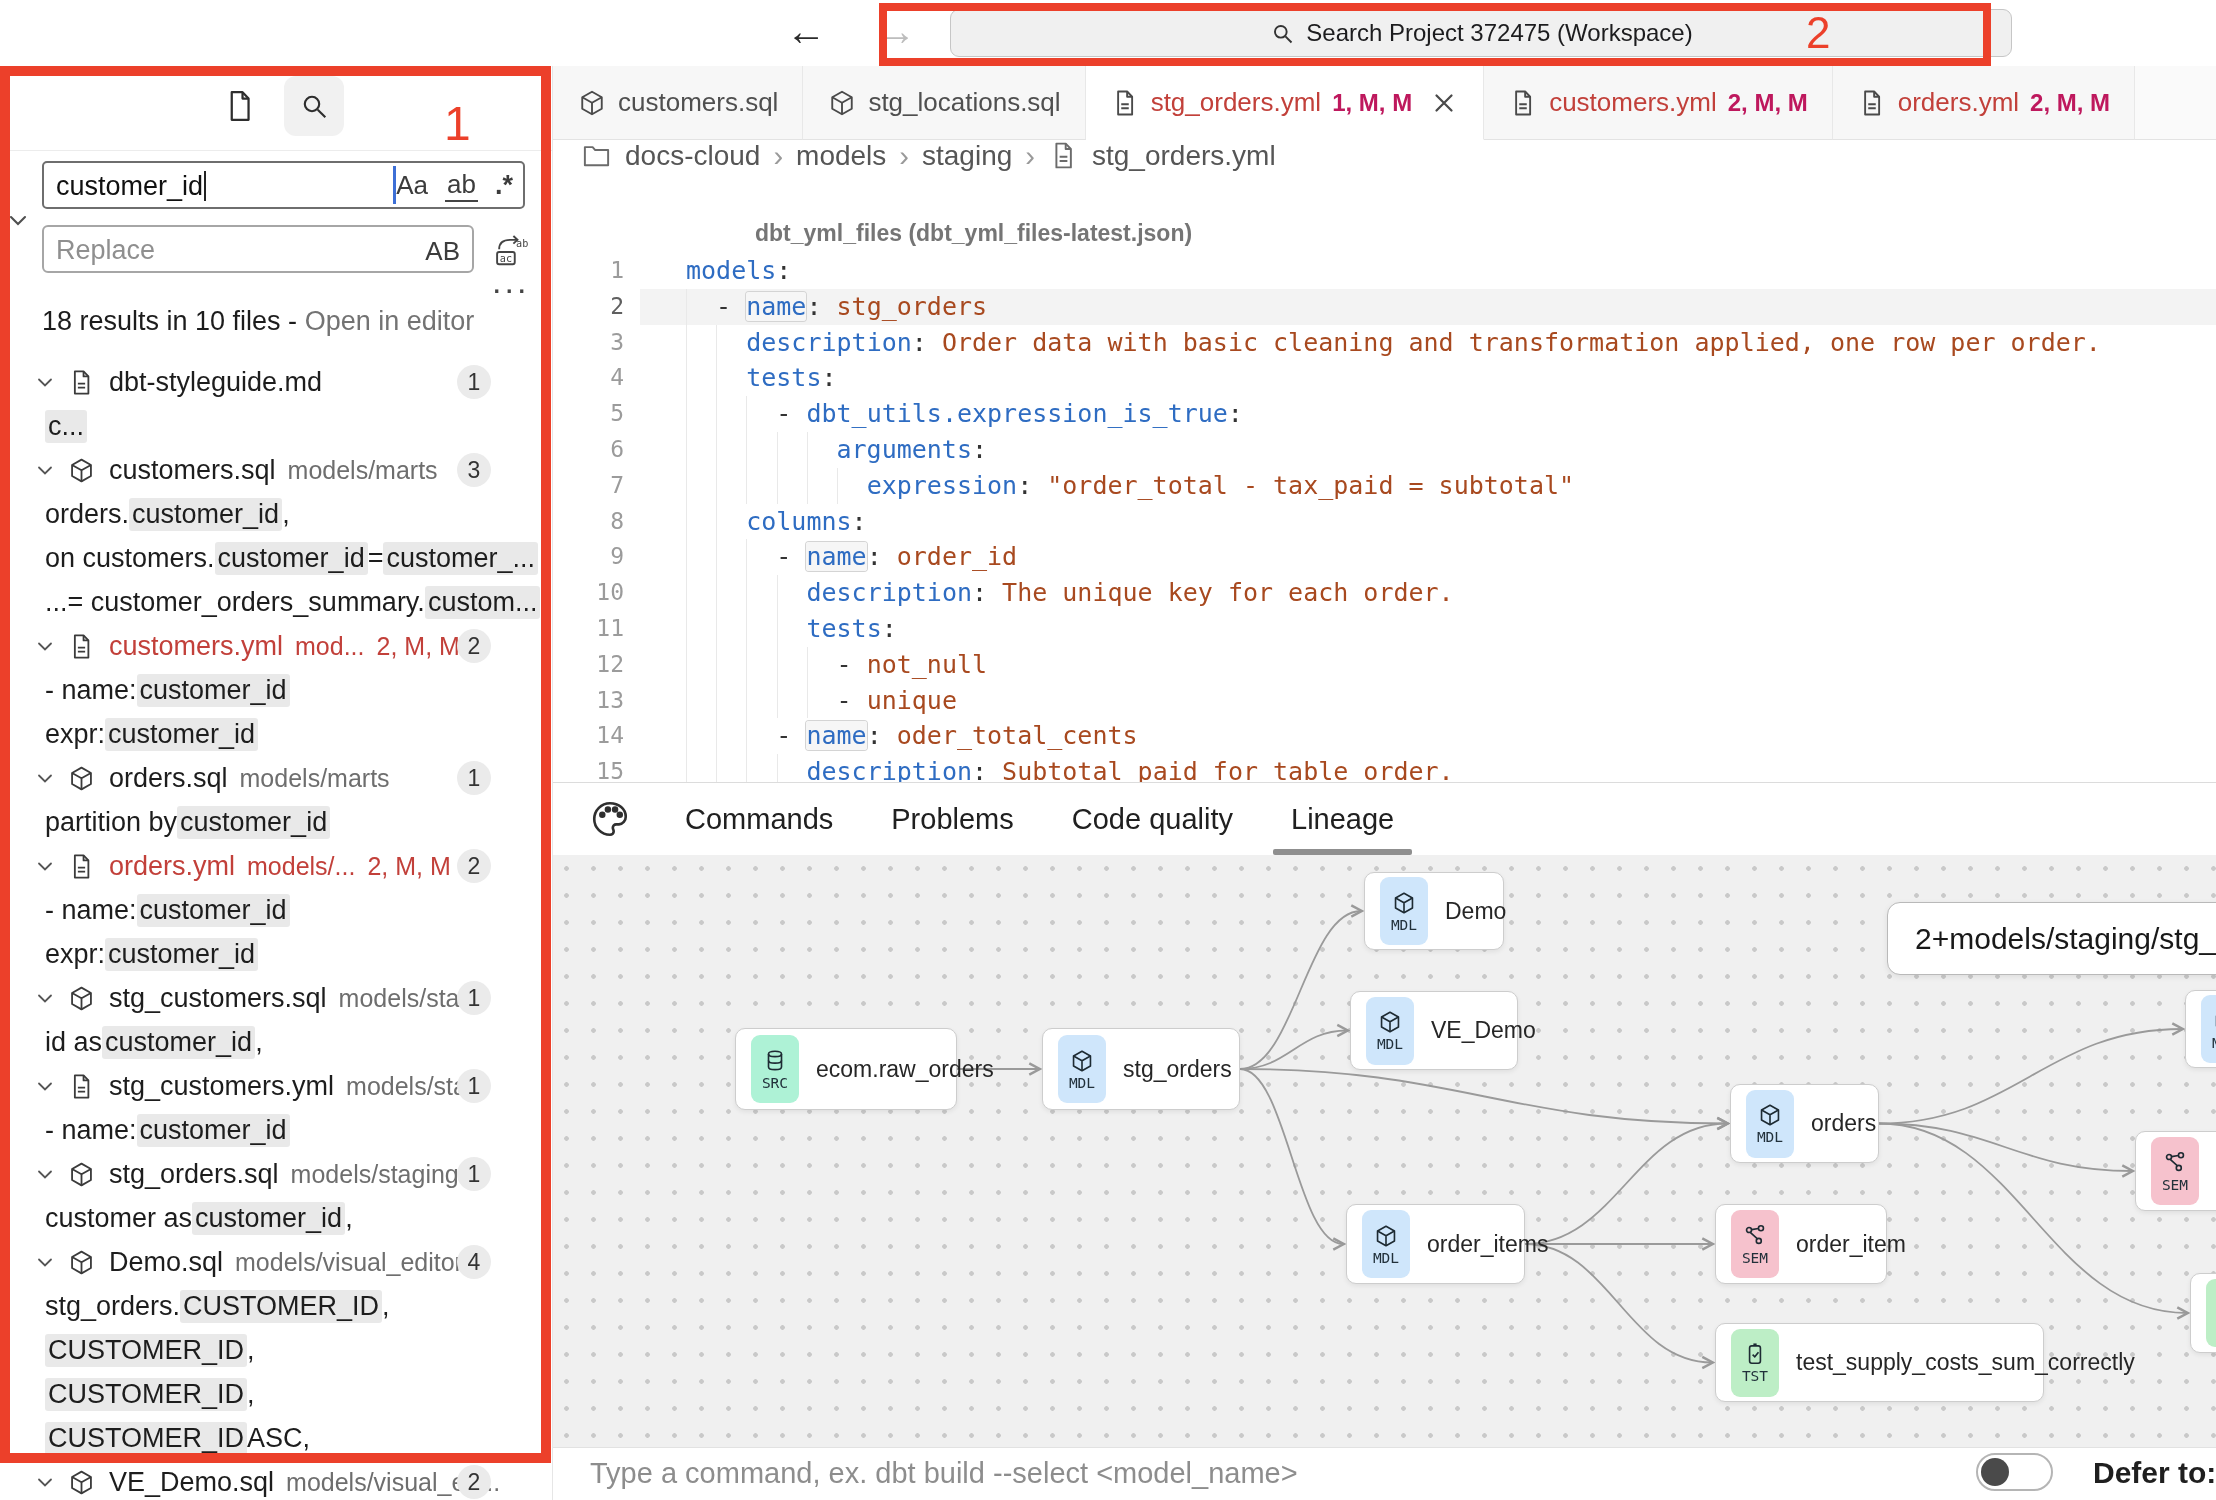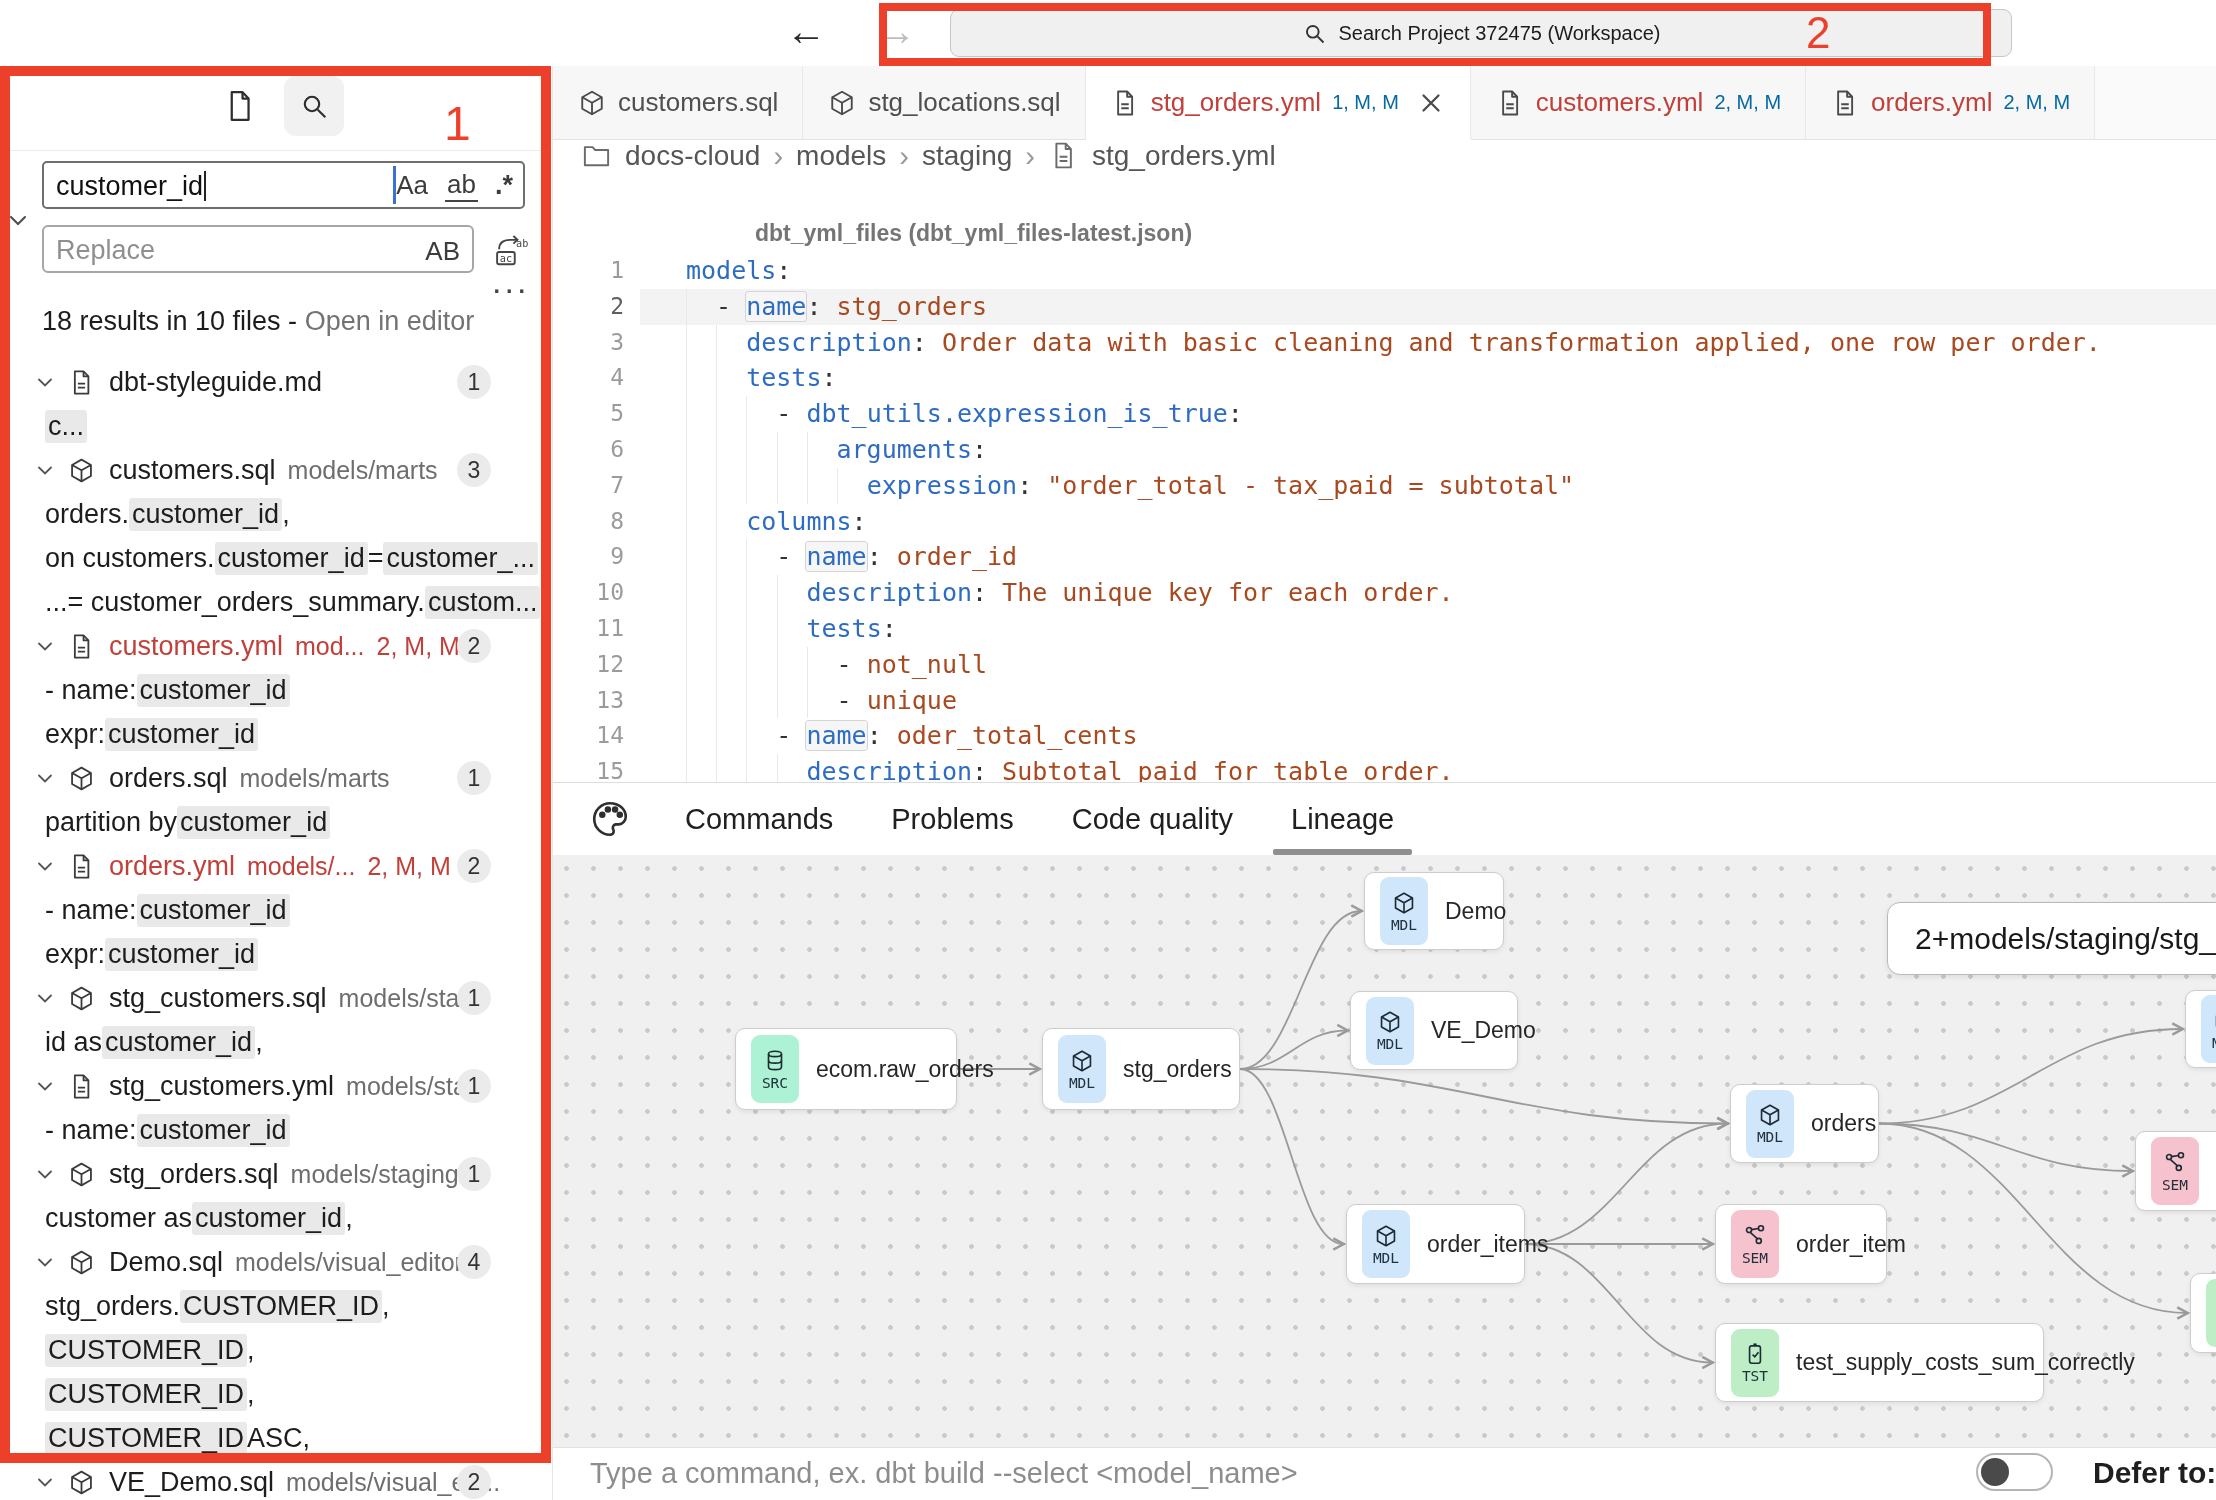--- a/index.html
+++ b/index.html
@@ -7,21 +7,21 @@
   body { position:relative; overflow:hidden; background:#fff;
          font-family:"Liberation Sans", sans-serif; color:#1d1d1d; }
   .icn svg{display:block}
 
   
   .topbar{position:absolute;left:0;top:0;width:2216px;height:66px;background:#fff;}
   .nav-arrow{position:absolute;top:8px;font-size:40px;line-height:46px;color:#2b2b2b;}
   .nav-fwd{color:#bdbdbd;}
   .psearch{position:absolute;left:950px;top:9px;width:1062px;height:48px;background:#f0f0f0;
            border:1.5px solid #c6c6c6;border-radius:9px;display:flex;align-items:center;
-           justify-content:center;gap:10px;font-size:20px;color:#1c1c1e;}
+           justify-content:center;gap:10px;font-size:24px;color:#1c1c1e;}
   .psearch .icn{width:27px;height:27px;color:#333;}
 
   
   .ann{position:absolute;border-style:solid;border-color:#ec402a;z-index:60;pointer-events:none;}
   .ann1{left:0;top:66px;width:551px;height:1397px;border-width:10px;}
   .ann2{left:879px;top:3px;width:1112px;height:63px;border-width:8px;}
   .ann-label{position:absolute;color:#ec402a;z-index:61;pointer-events:none;font-weight:400;}
   .ann-label1{left:444px;top:96px;font-size:48px;}
   .ann-label2{left:1806px;top:8px;font-size:44px;}
 
@@ -72,21 +72,21 @@
   .hl{background:#e9e9e9;border-radius:3px;padding:1px 3px;}
   .scroll-thumb{position:absolute;left:543px;top:839px;width:7px;height:82px;background:#dcdcdc;border-radius:4px;}
 
   
   .tabbar{position:absolute;left:553px;top:66px;right:0;height:74px;display:flex;background:#fafafa;}
   .etab{display:flex;align-items:center;padding:0 24px;gap:11px;border-right:1px solid #e8e8e8;
         border-bottom:1px solid #e3e3e3;background:#f7f7f7;font-size:26px;color:#4f4f4f;white-space:nowrap;flex:none;}
   .etab.active{background:#fff;border-bottom:1px solid #fff;}
   .etab .icn{width:30px;height:30px;color:#4a4a4a;}
   .tlabel.yml{color:#c2403a;}
-  .tmeta{font-size:20px;color:#0369a1;}
+  .tmeta{font-size:24px;color:#be185d;font-weight:bold;}
   .closeicn{width:24px;height:24px;color:#3a3a72;margin-left:6px;}
   .tabfill{flex:1;border-bottom:1px solid #e3e3e3;}
 
   
   .crumbbar{position:absolute;left:553px;top:140px;right:0;height:70px;background:#fff;display:flex;
             align-items:flex-start;padding-left:28px;gap:13px;font-size:28px;color:#565656;white-space:nowrap;}
   .crumbbar .icn{width:31px;height:31px;color:#6b6b6b;}
   .crumb-sep{color:#9a9a9a;font-size:29px;}
 
   

